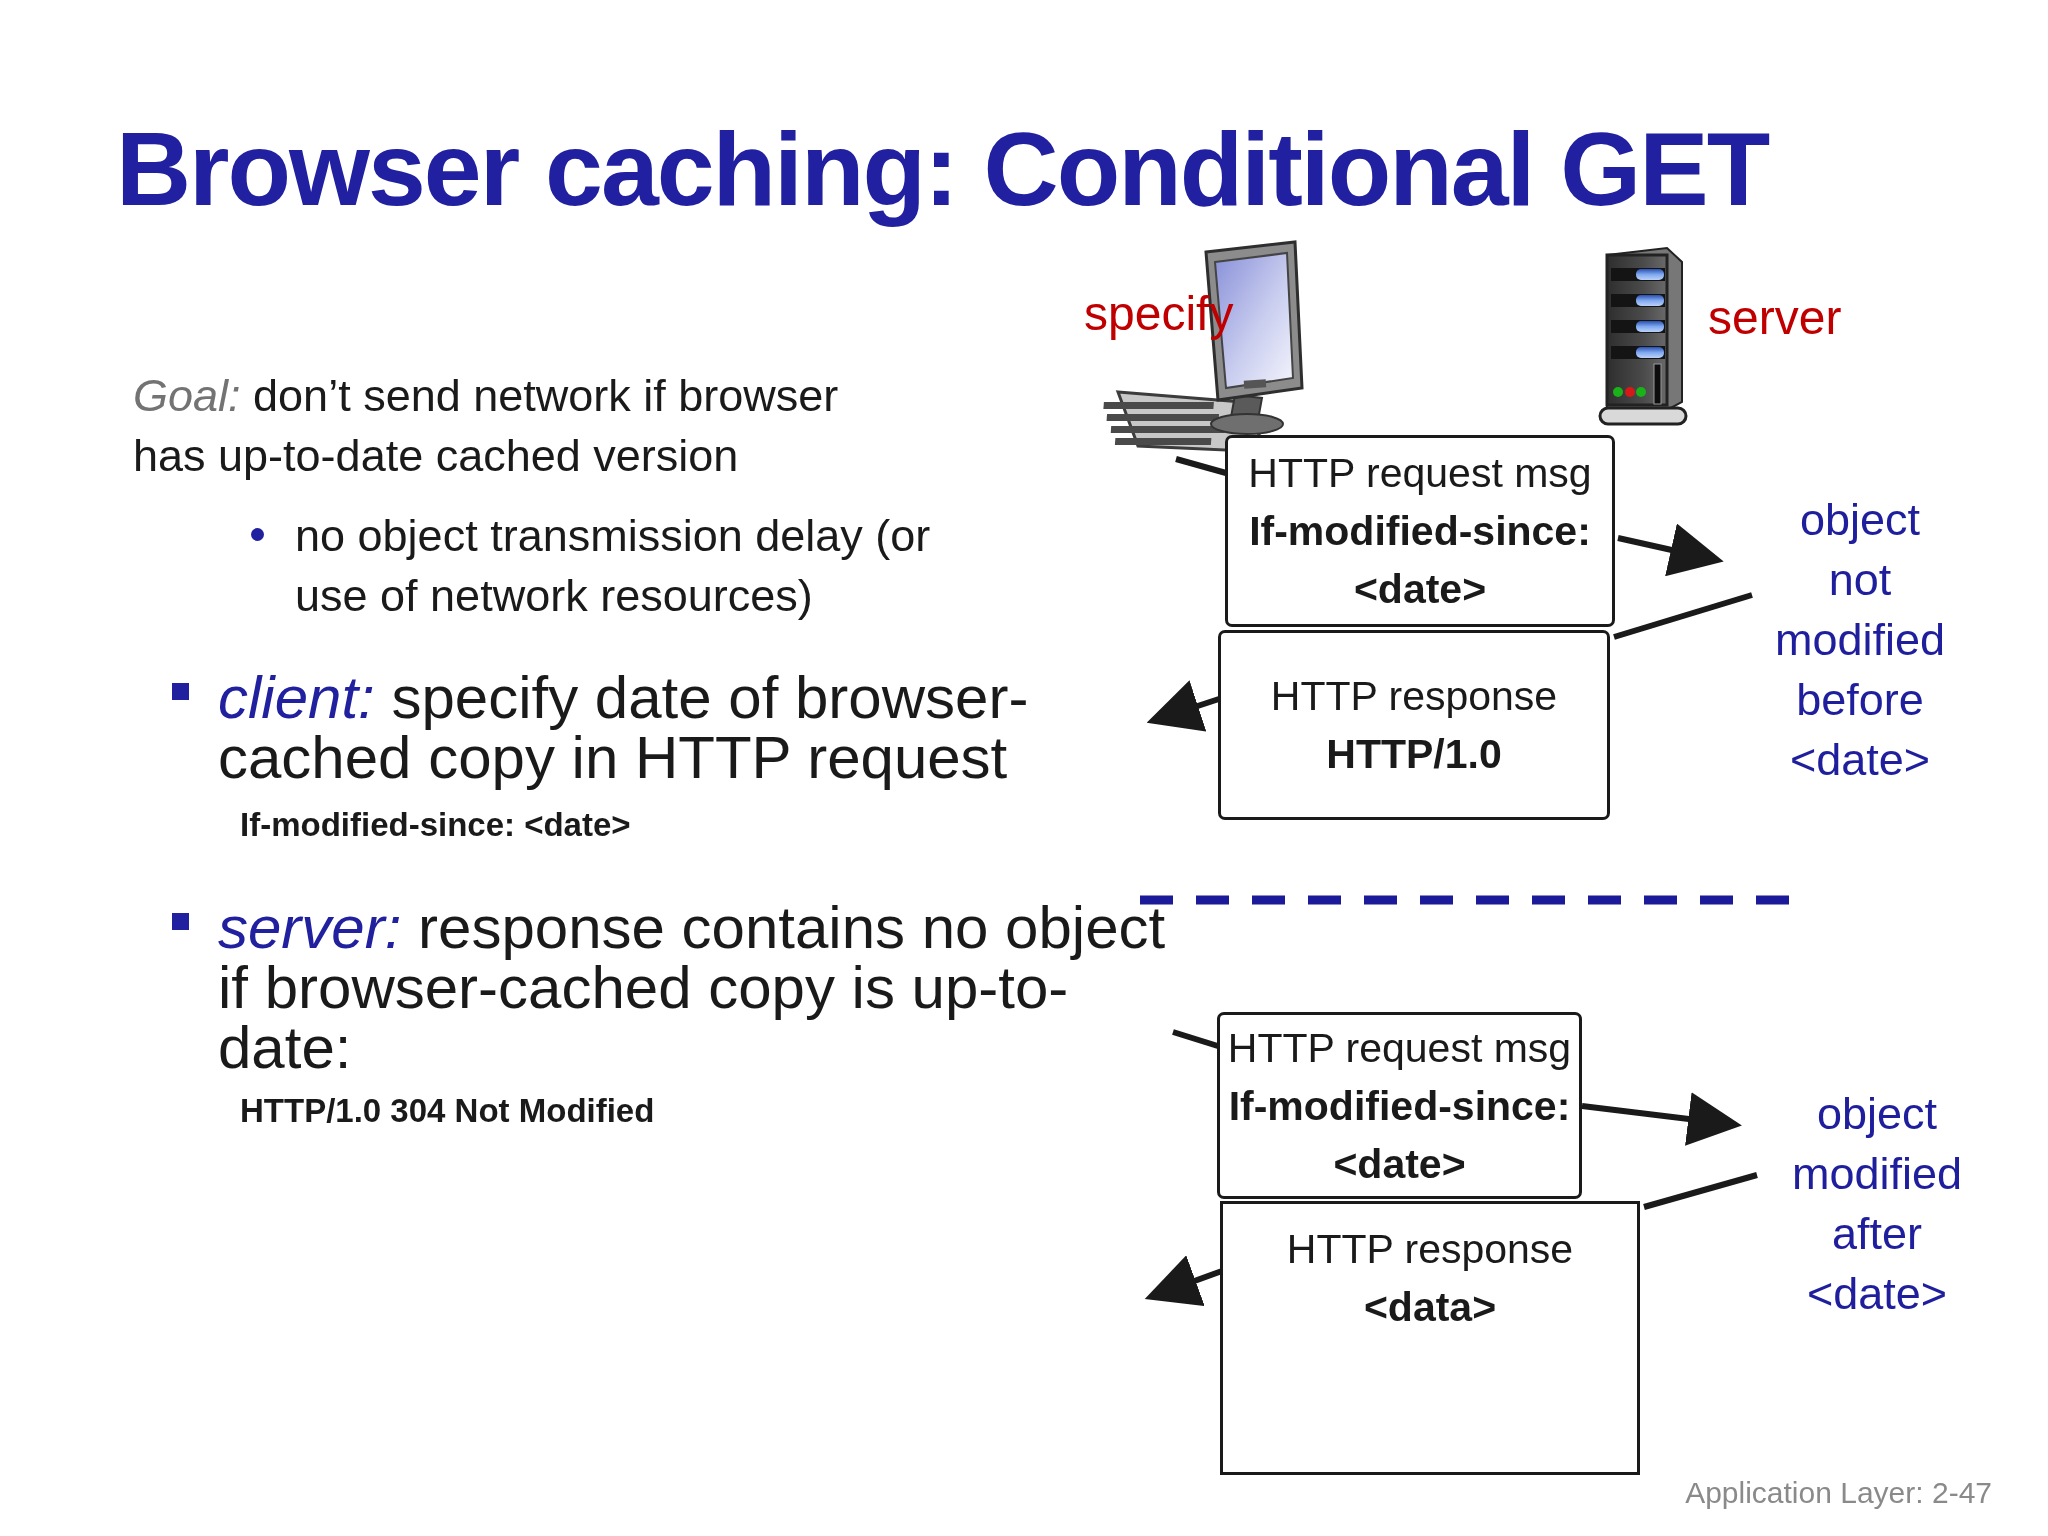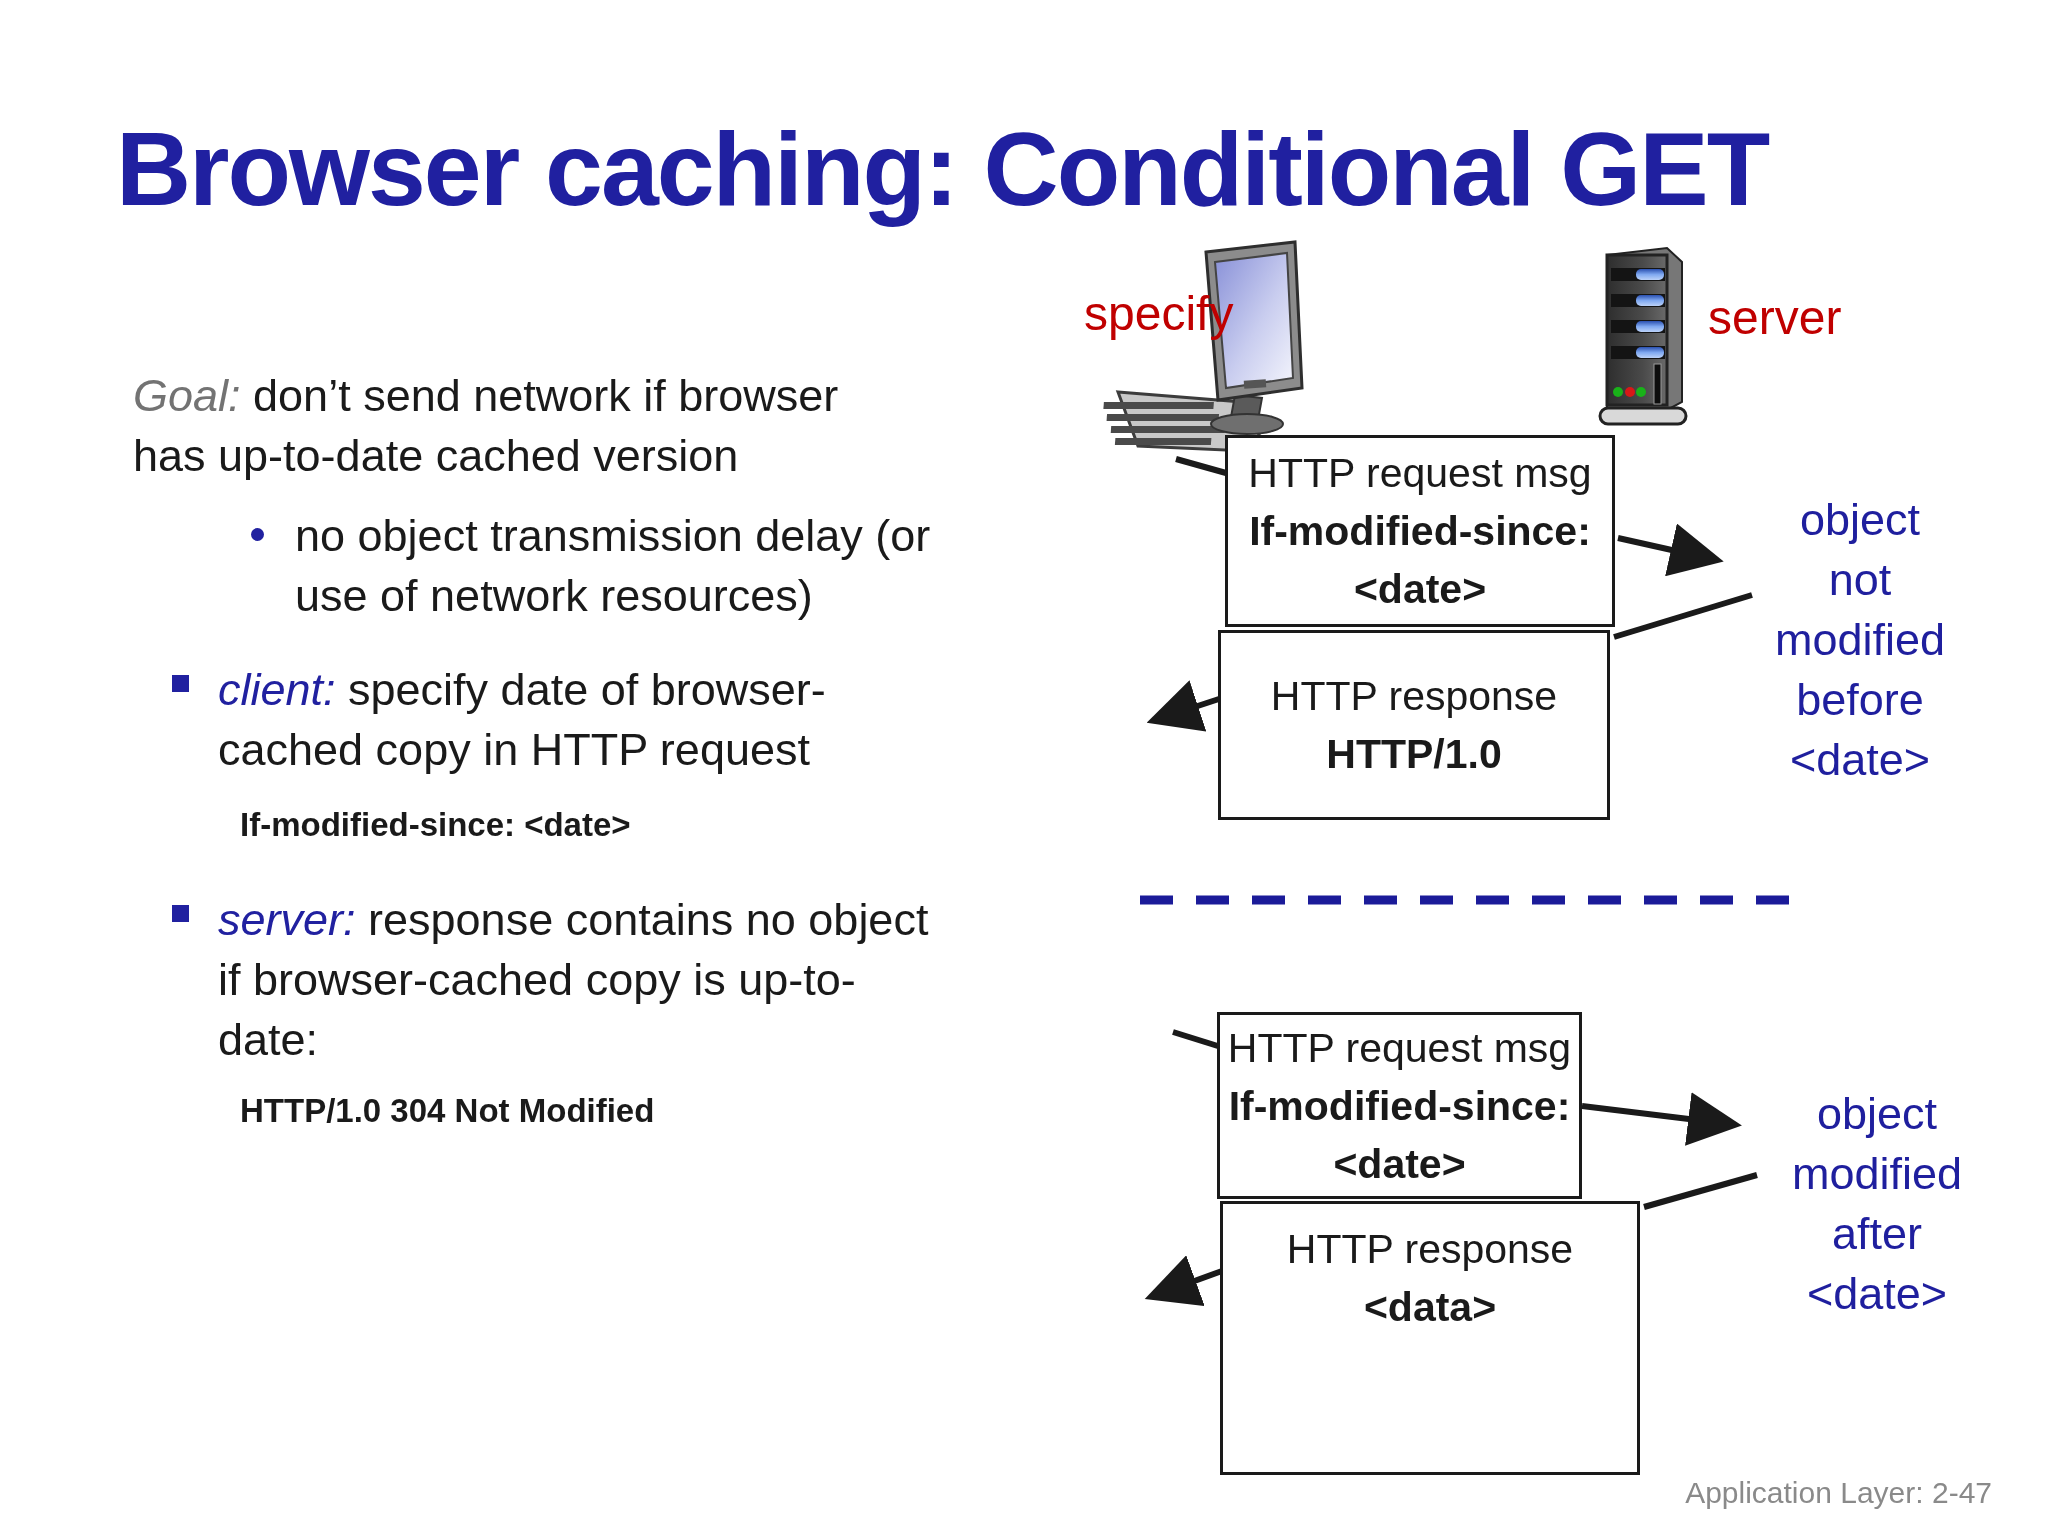--- a/index.html
+++ b/index.html
@@ -12,34 +12,34 @@
     letter-spacing:-2px;color:#2020A0;white-space:nowrap;}
 
   
   .goal-block{left:133px;top:366px;width:980px;font-size:45px;line-height:60px;}
   .goal-label{color:#737373;font-style:italic;}
   .wrap{white-space:pre-line;}
   .goal-bullet{left:233px;top:506px;width:860px;font-size:45px;line-height:60px;
     padding-left:62px;}
   .dot-marker{position:absolute;left:18px;top:22px;width:13px;height:13px;
     border-radius:50%;background:#2121A0;}
-  .sq-item{width:980px;font-size:45px;line-height:60px;padding-left:46px;}
+  .sq-item{width:980px;font-size:60px;line-height:60px;padding-left:46px;margin-top:8px;}
   .sq-marker{position:absolute;left:0px;top:15px;width:17px;height:17px;
     background:#2121A0;}
   .kw{color:#2121A0;font-style:italic;}
   .code-line{font-size:33px;font-weight:bold;white-space:nowrap;}
 
   
   .host-label{font-size:48px;color:#C00000;white-space:nowrap;}
 
   
   .msgbox{border:3px solid #1a1a1a;background:#ffffff;display:flex;
     flex-direction:column;align-items:center;text-align:center;
     font-size:41px;line-height:58px;box-sizing:border-box;}
-  .msgbox.center{justify-content:center;}
+  .msgbox.center{justify-content:center;border-radius:7px;}
   .msgbox.topalign{justify-content:flex-start;padding-top:16px;}
   .msgbox .bold{font-weight:bold;}
 
   
   .annotation{font-size:45px;line-height:60px;color:#1F1F9E;text-align:center;
     white-space:pre-line;}
 
   
   .footer{right:56px;top:1476px;font-size:30px;color:#8A8A8A;white-space:nowrap;}
 

